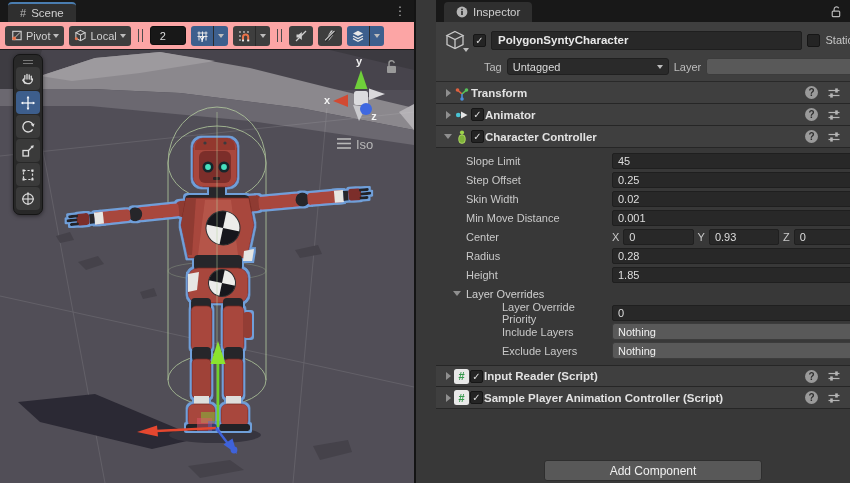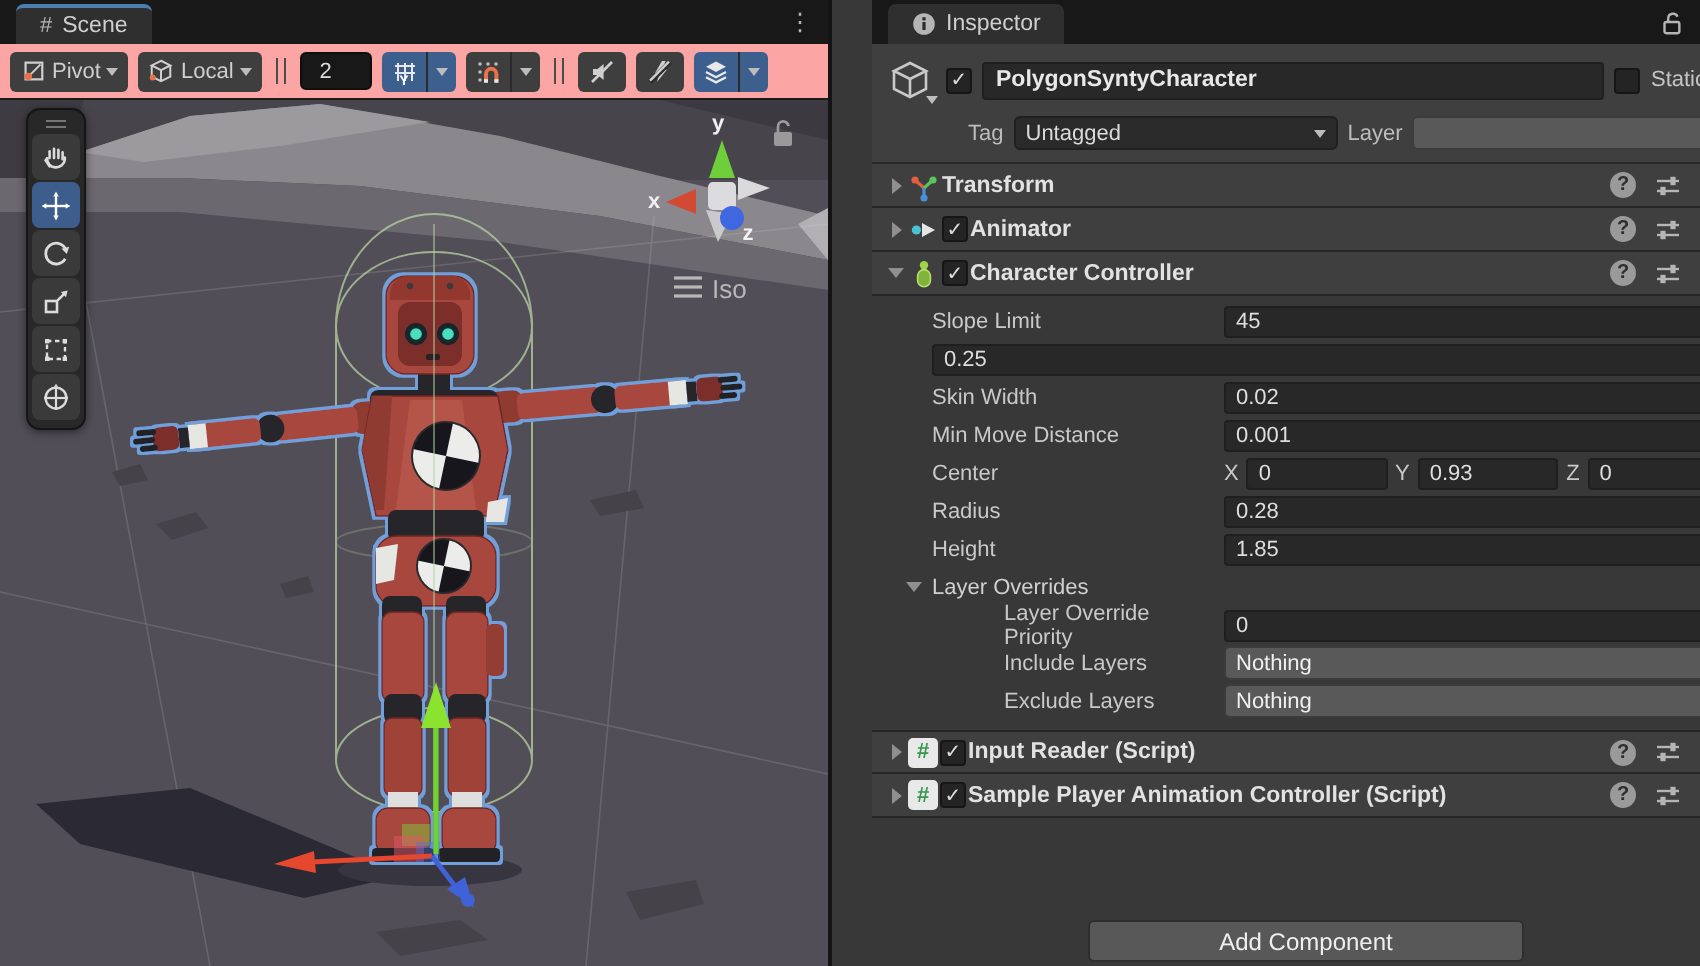--- a/index.html
+++ b/index.html
@@ -554,20 +554,21 @@
         <span class="kebab">⋮</span>
       </span>
     </div>
 
     <div class="cc-body">
       <div class="prop-row">
         <span class="prop-label">Slope Limit</span>
         <input class="prop-field" value="45" style="">
       </div>
       <div class="prop-row">
+        <span class="prop-label">Step Offset</span>
         <input class="prop-field" value="0.25" style="">
       </div>
       <div class="prop-row">
         <span class="prop-label">Skin Width</span>
         <input class="prop-field" value="0.02" style="">
       </div>
       <div class="prop-row">
         <span class="prop-label">Min Move Distance</span>
         <input class="prop-field" value="0.001" style="">
       </div>

